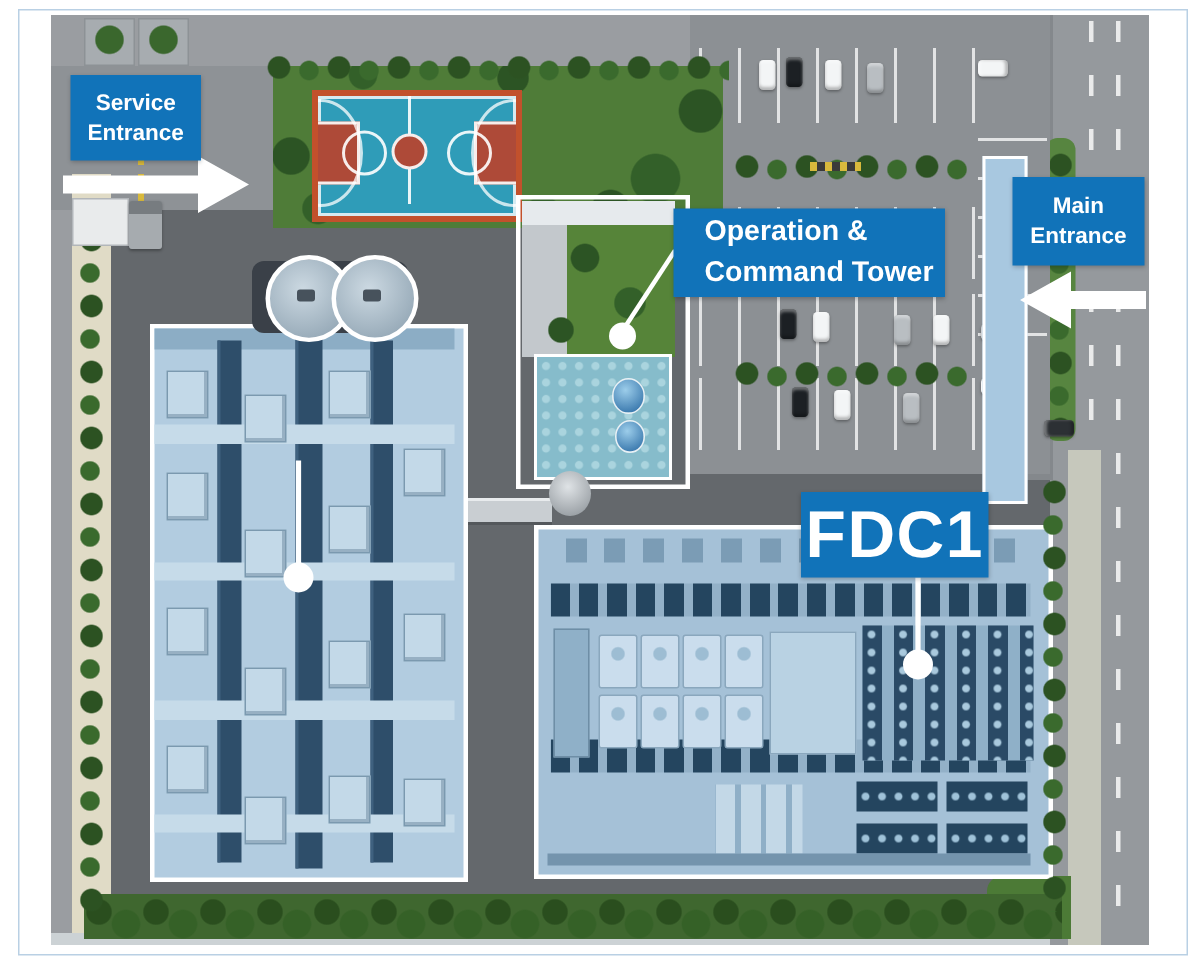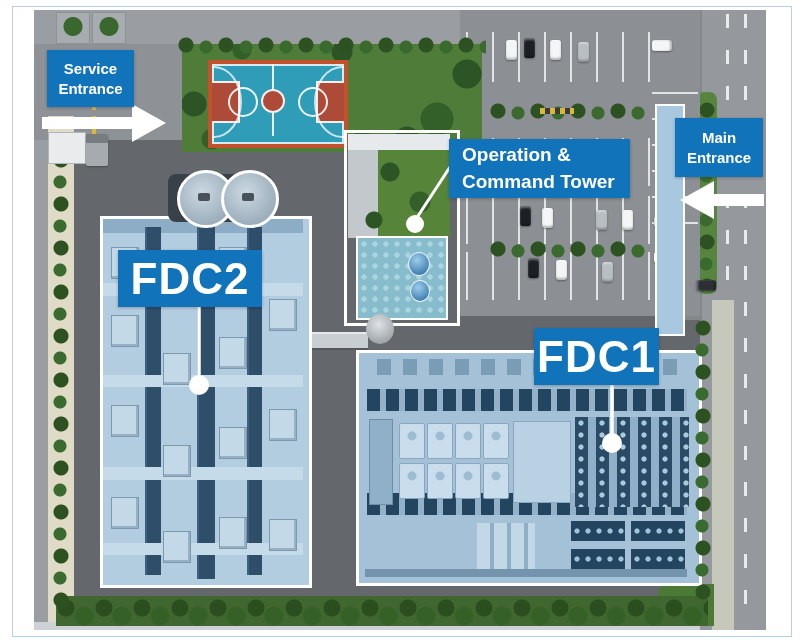--- a/index.html
+++ b/index.html
@@ -47,21 +47,21 @@
   
   .car{width:11px;height:20px;border-radius:3px;box-shadow:inset 0 2px 2px rgba(255,255,255,.35),inset 0 -2px 2px rgba(0,0,0,.25),0 1px 2px rgba(0,0,0,.35);}
   .carH{width:20px;height:11px;border-radius:3px;box-shadow:inset 2px 0 2px rgba(255,255,255,.35),inset -2px 0 2px rgba(0,0,0,.25),0 1px 2px rgba(0,0,0,.35);}
   .truck{background:linear-gradient(180deg,#777c80 0 9px,#a6abaf 9px);border-radius:2px;box-shadow:0 1px 2px rgba(0,0,0,.3);}
   .planter{background-color:#a7acb0;background-image:radial-gradient(circle at 50% 45%,#3a672d 0 9px,rgba(0,0,0,0) 10px);border:1px solid #8d9296;}
   
   .plabel{position:absolute;background:#1173b9;color:#fff;font-weight:700;display:flex;align-items:center;
           justify-content:center;text-align:center;white-space:pre-line;z-index:30;box-shadow:0 1px 3px rgba(0,0,0,.25);}
   .plabel.big{font-size:44px;letter-spacing:1px;}
   .plabel.small{font-size:15px;line-height:1.3;}
-  .plabel.op{font-size:19px;line-height:1.4;justify-content:flex-start;text-align:left;padding-left:13px;box-sizing:border-box;}
+  .plabel.op{font-size:19px;line-height:1.4;justify-content:center;text-align:left;padding-left:13px;box-sizing:border-box;}
   .mask{background:#fff;z-index:50;}
   #frame-line{border:1px solid #b9d0e4;z-index:60;pointer-events:none;}
   #overlay{z-index:25;pointer-events:none;}
 </style>
 </head>
 <body>
 
 <div id="page">
 
   <div class="abs" style="left:34px;top:10px;width:732px;height:620px;background:#64686c;"></div>
@@ -224,23 +224,20 @@
 Entrance</span>
   </div>
   <div class="plabel small" style="left:675px;top:118px;width:88px;height:59px;">
     <span>Main
 Entrance</span>
   </div>
   <div class="plabel op" style="left:449px;top:139px;width:181px;height:59px;">
     <span>Operation &amp;
 Command Tower</span>
   </div>
-  <div class="plabel big" style="left:118px;top:250px;width:144px;height:57px;">
-    <span>FDC2</span>
-  </div>
   <div class="plabel big" style="left:534px;top:328px;width:125px;height:57px;">
     <span>FDC1</span>
   </div>
 
   <div class="abs mask" style="left:0;top:0;width:800px;height:10px;"></div>
   <div class="abs mask" style="left:0;top:0;width:34px;height:642px;"></div>
   <div class="abs mask" style="left:766px;top:0;width:34px;height:642px;"></div>
   <div class="abs mask" style="left:0;top:630px;width:800px;height:12px;"></div>
   <div id="frame-line" class="abs" style="left:12px;top:6px;width:778px;height:629px;"></div>
 

